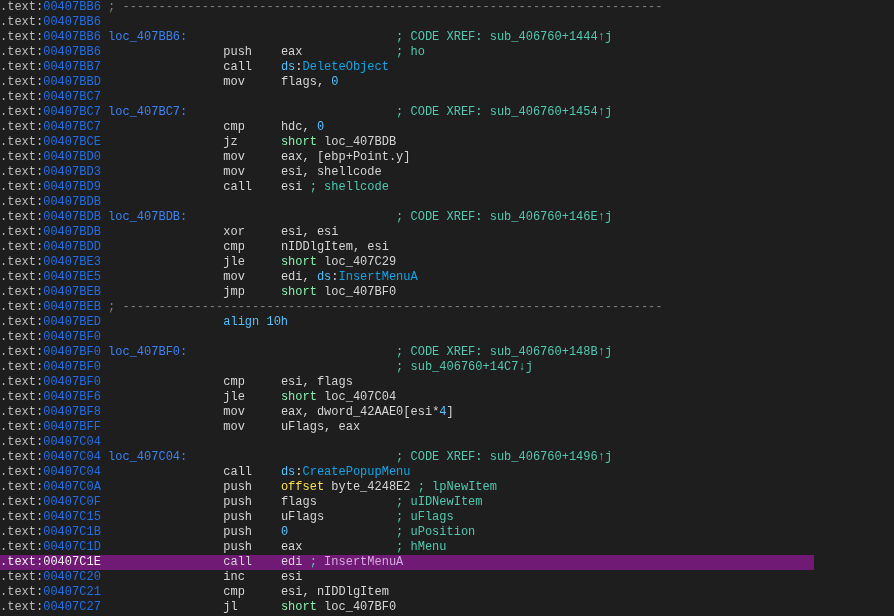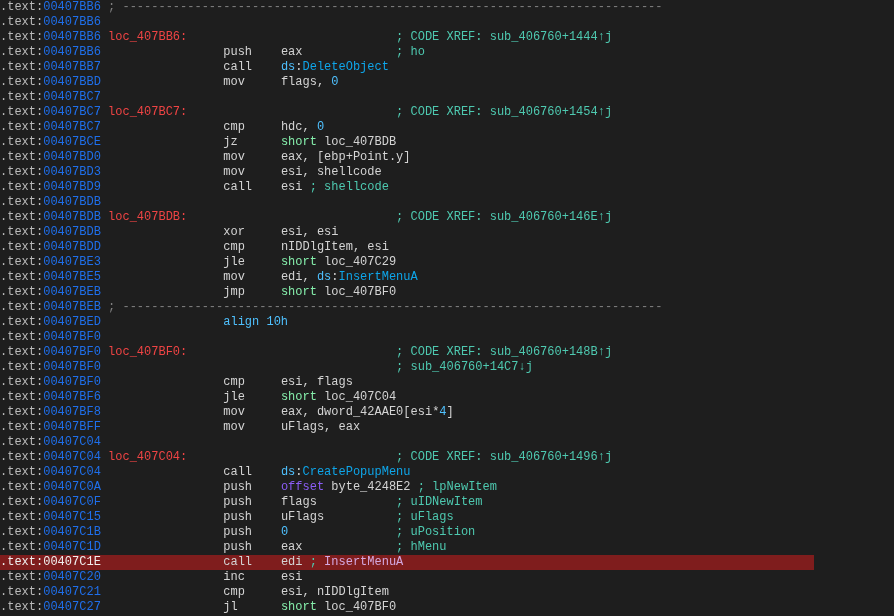--- a/index.html
+++ b/index.html
@@ -13,36 +13,36 @@
     width: 894px;
     height: 616px;
   }
   .code-view {
     width: 814px;
     height: 616px;
     overflow: hidden;
     white-space: pre;
   }
   .line { display: block; height: 15px; }
-  .line.highlighted { background: #7f1d1d; }
+  .line.highlighted { background: #701a75; }
   .addr-prefix { color: #bbbbbb; }
   .addr-hex { color: #1f6feb; }
   .addr-prefix-hl { color: #f0f0f0; }
   .addr-hex-hl { color: #f0f0f0; }
   .mnemonic { color: #d4d4d4; }
-  .label { color: #ef4444; }
+  .label { color: #3b82f6; }
   .comment { color: #4ec9b0; font-family: Liberation Mono, monospace; }
   .func { color: #0ea5e9; }
   .func-lite { color: #d4a8e0; }
   .keyword { color: #4fc1ff; text-align: center; }
   .number { color: #4fc1ff; }
   .reg { color: #d4d4d4; }
   .ident { color: #d4d4d4; }
   .short { color: #86efac; }
-  .offset { color: #8b5cf6; }
+  .offset { color: #fde047; }
   .byteid { color: #d4d4d4; text-align: right; }
   .sep { color: #808080; }
   .arrow { color: #4ec9b0; }
 </style>
 </head>
 <body>
 
 <div class="code-view"><span class="line"><span class="addr-prefix">.text:</span><span class="addr-hex">00407BB6</span><span class="sep"> ; ---------------------------------------------------------------------------</span></span><span class="line"><span class="addr-prefix">.text:</span><span class="addr-hex">00407BB6</span></span><span class="line"><span class="addr-prefix">.text:</span><span class="addr-hex">00407BB6</span><span class="label"> loc_407BB6</span><span class="label">:</span><span class="ident">                             </span><span class="comment">; CODE XREF: sub_406760+1444</span><span class="arrow">↑j</span></span><span class="line"><span class="addr-prefix">.text:</span><span class="addr-hex">00407BB6</span><span class="ident">                 </span><span class="mnemonic">push</span><span class="ident">    </span><span class="reg">eax</span><span class="ident">             </span><span class="comment">; ho</span></span><span class="line"><span class="addr-prefix">.text:</span><span class="addr-hex">00407BB7</span><span class="ident">                 </span><span class="mnemonic">call</span><span class="ident">    </span><span class="keyword">ds</span><span class="ident">:</span><span class="func">DeleteObject</span></span><span class="line"><span class="addr-prefix">.text:</span><span class="addr-hex">00407BBD</span><span class="ident">                 </span><span class="mnemonic">mov</span><span class="ident">     </span><span class="ident">flags</span><span class="ident">, </span><span class="number">0</span></span><span class="line"><span class="addr-prefix">.text:</span><span class="addr-hex">00407BC7</span></span><span class="line"><span class="addr-prefix">.text:</span><span class="addr-hex">00407BC7</span><span class="label"> loc_407BC7</span><span class="label">:</span><span class="ident">                             </span><span class="comment">; CODE XREF: sub_406760+1454</span><span class="arrow">↑j</span></span><span class="line"><span class="addr-prefix">.text:</span><span class="addr-hex">00407BC7</span><span class="ident">                 </span><span class="mnemonic">cmp</span><span class="ident">     </span><span class="ident">hdc</span><span class="ident">, </span><span class="number">0</span></span><span class="line"><span class="addr-prefix">.text:</span><span class="addr-hex">00407BCE</span><span class="ident">                 </span><span class="mnemonic">jz</span><span class="ident">      </span><span class="short">short</span><span class="ident"> loc_407BDB</span></span><span class="line"><span class="addr-prefix">.text:</span><span class="addr-hex">00407BD0</span><span class="ident">                 </span><span class="mnemonic">mov</span><span class="ident">     </span><span class="reg">eax</span><span class="ident">, </span><span class="ident">[</span><span class="reg">ebp</span><span class="ident">+</span><span class="ident">Point.y</span><span class="ident">]</span></span><span class="line"><span class="addr-prefix">.text:</span><span class="addr-hex">00407BD3</span><span class="ident">                 </span><span class="mnemonic">mov</span><span class="ident">     </span><span class="reg">esi</span><span class="ident">, </span><span class="ident">shellcode</span></span><span class="line"><span class="addr-prefix">.text:</span><span class="addr-hex">00407BD9</span><span class="ident">                 </span><span class="mnemonic">call</span><span class="ident">    </span><span class="reg">esi</span><span class="ident"> </span><span class="comment">; shellcode</span></span><span class="line"><span class="addr-prefix">.text:</span><span class="addr-hex">00407BDB</span></span><span class="line"><span class="addr-prefix">.text:</span><span class="addr-hex">00407BDB</span><span class="label"> loc_407BDB</span><span class="label">:</span><span class="ident">                             </span><span class="comment">; CODE XREF: sub_406760+146E</span><span class="arrow">↑j</span></span><span class="line"><span class="addr-prefix">.text:</span><span class="addr-hex">00407BDB</span><span class="ident">                 </span><span class="mnemonic">xor</span><span class="ident">     </span><span class="reg">esi</span><span class="ident">, </span><span class="reg">esi</span></span><span class="line"><span class="addr-prefix">.text:</span><span class="addr-hex">00407BDD</span><span class="ident">                 </span><span class="mnemonic">cmp</span><span class="ident">     </span><span class="ident">nIDDlgItem</span><span class="ident">, </span><span class="reg">esi</span></span><span class="line"><span class="addr-prefix">.text:</span><span class="addr-hex">00407BE3</span><span class="ident">                 </span><span class="mnemonic">jle</span><span class="ident">     </span><span class="short">short</span><span class="ident"> loc_407C29</span></span><span class="line"><span class="addr-prefix">.text:</span><span class="addr-hex">00407BE5</span><span class="ident">                 </span><span class="mnemonic">mov</span><span class="ident">     </span><span class="reg">edi</span><span class="ident">, </span><span class="keyword">ds</span><span class="ident">:</span><span class="func">InsertMenuA</span></span><span class="line"><span class="addr-prefix">.text:</span><span class="addr-hex">00407BEB</span><span class="ident">                 </span><span class="mnemonic">jmp</span><span class="ident">     </span><span class="short">short</span><span class="ident"> loc_407BF0</span></span><span class="line"><span class="addr-prefix">.text:</span><span class="addr-hex">00407BEB</span><span class="sep"> ; ---------------------------------------------------------------------------</span></span><span class="line"><span class="addr-prefix">.text:</span><span class="addr-hex">00407BED</span><span class="ident">                 </span><span class="keyword">align </span><span class="number">10h</span></span><span class="line"><span class="addr-prefix">.text:</span><span class="addr-hex">00407BF0</span></span><span class="line"><span class="addr-prefix">.text:</span><span class="addr-hex">00407BF0</span><span class="label"> loc_407BF0</span><span class="label">:</span><span class="ident">                             </span><span class="comment">; CODE XREF: sub_406760+148B</span><span class="arrow">↑j</span></span><span class="line"><span class="addr-prefix">.text:</span><span class="addr-hex">00407BF0</span><span class="ident">                                         </span><span class="comment">; sub_406760+14C7</span><span class="arrow">↓j</span></span><span class="line"><span class="addr-prefix">.text:</span><span class="addr-hex">00407BF0</span><span class="ident">                 </span><span class="mnemonic">cmp</span><span class="ident">     </span><span class="reg">esi</span><span class="ident">, </span><span class="ident">flags</span></span><span class="line"><span class="addr-prefix">.text:</span><span class="addr-hex">00407BF6</span><span class="ident">                 </span><span class="mnemonic">jle</span><span class="ident">     </span><span class="short">short</span><span class="ident"> loc_407C04</span></span><span class="line"><span class="addr-prefix">.text:</span><span class="addr-hex">00407BF8</span><span class="ident">                 </span><span class="mnemonic">mov</span><span class="ident">     </span><span class="reg">eax</span><span class="ident">, </span><span class="ident">dword_42AAE0</span><span class="ident">[</span><span class="reg">esi</span><span class="ident">*</span><span class="number">4</span><span class="ident">]</span></span><span class="line"><span class="addr-prefix">.text:</span><span class="addr-hex">00407BFF</span><span class="ident">                 </span><span class="mnemonic">mov</span><span class="ident">     </span><span class="ident">uFlags</span><span class="ident">, </span><span class="reg">eax</span></span><span class="line"><span class="addr-prefix">.text:</span><span class="addr-hex">00407C04</span></span><span class="line"><span class="addr-prefix">.text:</span><span class="addr-hex">00407C04</span><span class="label"> loc_407C04</span><span class="label">:</span><span class="ident">                             </span><span class="comment">; CODE XREF: sub_406760+1496</span><span class="arrow">↑j</span></span><span class="line"><span class="addr-prefix">.text:</span><span class="addr-hex">00407C04</span><span class="ident">                 </span><span class="mnemonic">call</span><span class="ident">    </span><span class="keyword">ds</span><span class="ident">:</span><span class="func">CreatePopupMenu</span></span><span class="line"><span class="addr-prefix">.text:</span><span class="addr-hex">00407C0A</span><span class="ident">                 </span><span class="mnemonic">push</span><span class="ident">    </span><span class="offset">offset </span><span class="byteid">byte_4248E2</span><span class="ident"> </span><span class="comment">; lpNewItem</span></span><span class="line"><span class="addr-prefix">.text:</span><span class="addr-hex">00407C0F</span><span class="ident">                 </span><span class="mnemonic">push</span><span class="ident">    </span><span class="ident">flags</span><span class="ident">           </span><span class="comment">; uIDNewItem</span></span><span class="line"><span class="addr-prefix">.text:</span><span class="addr-hex">00407C15</span><span class="ident">                 </span><span class="mnemonic">push</span><span class="ident">    </span><span class="ident">uFlags</span><span class="ident">          </span><span class="comment">; uFlags</span></span><span class="line"><span class="addr-prefix">.text:</span><span class="addr-hex">00407C1B</span><span class="ident">                 </span><span class="mnemonic">push</span><span class="ident">    </span><span class="number">0</span><span class="ident">               </span><span class="comment">; uPosition</span></span><span class="line"><span class="addr-prefix">.text:</span><span class="addr-hex">00407C1D</span><span class="ident">                 </span><span class="mnemonic">push</span><span class="ident">    </span><span class="reg">eax</span><span class="ident">             </span><span class="comment">; hMenu</span></span><span class="line highlighted"><span class="addr-prefix-hl">.text:</span><span class="addr-hex-hl">00407C1E</span><span class="ident">                 </span><span class="mnemonic">call</span><span class="ident">    </span><span class="reg">edi</span><span class="ident"> </span><span class="comment">;</span><span class="ident"> </span><span class="func-lite">InsertMenuA</span></span><span class="line"><span class="addr-prefix">.text:</span><span class="addr-hex">00407C20</span><span class="ident">                 </span><span class="mnemonic">inc</span><span class="ident">     </span><span class="reg">esi</span></span><span class="line"><span class="addr-prefix">.text:</span><span class="addr-hex">00407C21</span><span class="ident">                 </span><span class="mnemonic">cmp</span><span class="ident">     </span><span class="reg">esi</span><span class="ident">, </span><span class="ident">nIDDlgItem</span></span><span class="line"><span class="addr-prefix">.text:</span><span class="addr-hex">00407C27</span><span class="ident">                 </span><span class="mnemonic">jl</span><span class="ident">      </span><span class="short">short</span><span class="ident"> loc_407BF0</span></span></div>
 
 </body></html>

